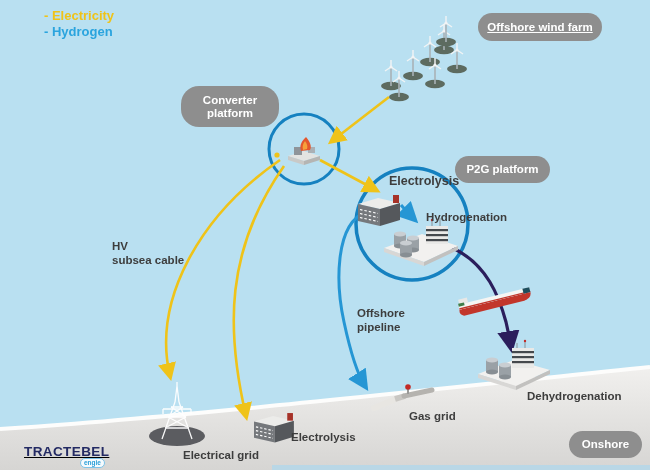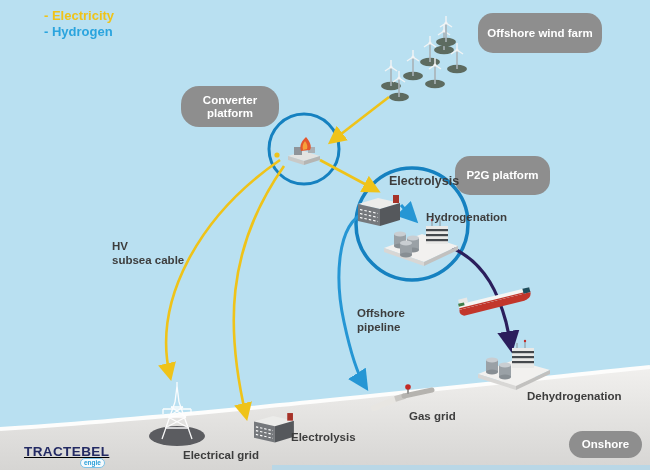--- a/index.html
+++ b/index.html
@@ -23,23 +23,23 @@
   .legend-electricity{color:#efc319;}
   .legend-hydrogen{color:#2aa4de;}
   .lbl-electrolysis-p2g{left:377px;top:175px;width:94px;text-align:center;font-size:12.5px;}
   .lbl-hydrogenation{left:426px;top:211px;}
   .lbl-hv{left:112px;top:240px;}
   .lbl-offshore-pipeline{left:357px;top:307px;}
   .lbl-gas-grid{left:409px;top:410px;}
   .lbl-dehydro{left:527px;top:390px;}
   .lbl-elec-grid{left:183px;top:449px;}
   .lbl-electrolysis-onshore{left:291px;top:431px;}
-  .badge-owf{left:478px;top:13px;width:124px;height:40px;}
+  .badge-owf{left:478px;top:13px;width:124px;height:28px;text-decoration:underline;}
   .badge-conv{left:181px;top:86px;width:98px;height:41px;border-radius:18px;}
-  .badge-p2g{left:455px;top:156px;width:95px;height:39px;}
+  .badge-p2g{left:455px;top:156px;width:95px;height:27px;}
   .badge-onshore{left:569px;top:431px;width:73px;height:27px;}
   .logo{position:absolute;left:24px;top:444px;text-decoration:underline;}
   .logo-brand{color:#232a63;font-weight:bold;font-size:13.5px;letter-spacing:.4px;}
   .logo-sub{
     position:absolute;left:56px;top:14px;color:#2b9fd8;font-size:6.5px;font-weight:bold;
     border:1px solid #7ec3e8;border-radius:5px;padding:0 3px;line-height:8px;background:#f6fbfe;
   }
 </style>
 </head>
 <body>

